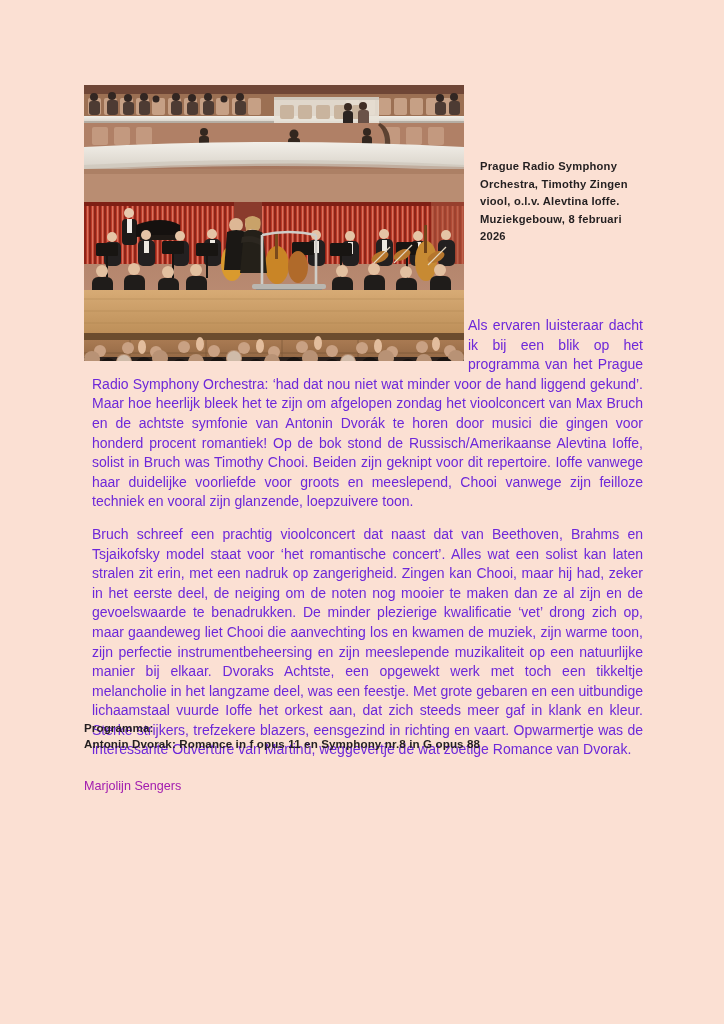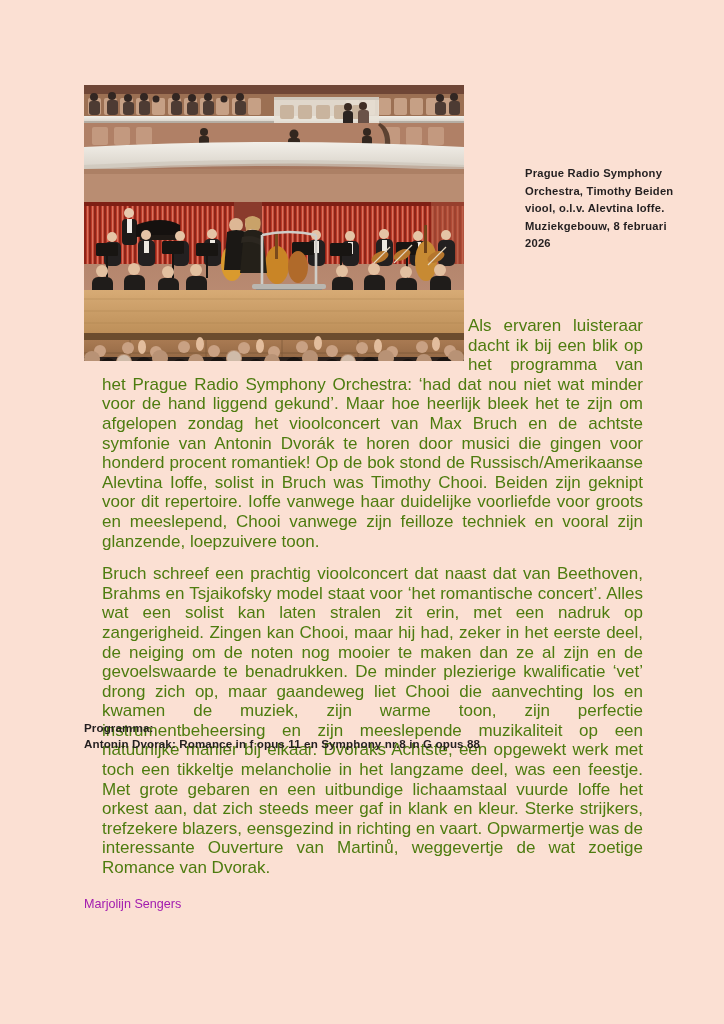--- a/index.html
+++ b/index.html
@@ -30,51 +30,50 @@
     height: 276px;
     overflow: hidden;
     background: #2a1a12;
   }
   .photo svg { display: block; width: 100%; height: 100%; }
 
   
   .caption {
     position: absolute;
     left: 480px;
-    top: 165px;
+    top: 158px;
     width: 165px;
     font-size: 11.2px;
     font-weight: bold;
     line-height: 17.6px;
     letter-spacing: 0.02em;
     color: #231f20;
-    margin-left: 45px;
   }
 
   
   .textcol {
     position: absolute;
     left: 84px;
     top: 316px;
     width: 559px;
   }
   
   .floatbox {
     float: left;
     width: 384px;
     height: 46px;
     shape-outside: content-box;
   }
   p.body {
-    margin: 0 0 13px 18px;
-    font-size: 17px;
+    margin: 0 0 13px 8px;
+    font-size: 14px;
     line-height: 19.6px;
     text-align: justify;
     text-justify: inter-word;
-    color: #4d7c0f;
+    color: #6d28d9;
   }
   p.body:last-child { margin-bottom: 0; }
   .signature {
     margin-top: 17px;
     font-size: 12.6px;
     line-height: 19.6px;
     color: #a21caf;
   }
 
   
@@ -454,21 +453,21 @@
         <circle cx="248" cy="283" r="9"></circle>
           <circle cx="286" cy="281" r="9"></circle>
         <circle cx="324" cy="283" r="9"></circle>
           <circle cx="360" cy="281" r="9"></circle>
       </g>
     </svg>
   </div>
 
   <div class="caption">
     <div>Prague Radio Symphony</div>
-    <div>Orchestra, Timothy Beiden</div>
+    <div>Orchestra, Timothy Zingen</div>
     <div>viool, o.l.v. Alevtina Ioffe.</div>
     <div>Muziekgebouw, 8 februari</div>
     <div>2026</div>
   </div>
 
   <div class="textcol">
     <div class="floatbox"></div>
     <p class="body">Als ervaren luisteraar dacht ik bij een blik op het programma van het Prague Radio Symphony Orchestra: ‘had dat nou niet wat minder voor de hand liggend gekund’. Maar hoe heerlijk bleek het te zijn om afgelopen zondag het vioolconcert van Max Bruch en de achtste symfonie van Antonin Dvorák te horen door musici die gingen voor honderd procent romantiek! Op de bok stond de Russisch/Amerikaanse Alevtina Ioffe, solist in Bruch was Timothy Chooi. Beiden zijn geknipt voor dit repertoire. Ioffe vanwege haar duidelijke voorliefde voor groots en meeslepend, Chooi vanwege zijn feilloze techniek en vooral zijn glanzende, loepzuivere toon.</p>
     <p class="body">Bruch schreef een prachtig vioolconcert dat naast dat van Beethoven, Brahms en Tsjaikofsky model staat voor ‘het romantische concert’. Alles wat een solist kan laten stralen zit erin, met een nadruk op zangerigheid. Zingen kan Chooi, maar hij had, zeker in het eerste deel, de neiging om de noten nog mooier te maken dan ze al zijn en de gevoelswaarde te benadrukken. De minder plezierige kwalificatie ‘vet’ drong zich op, maar gaandeweg liet Chooi die aanvechting los en kwamen de muziek, zijn warme toon, zijn perfectie instrumentbeheersing en zijn meeslepende muzikaliteit op een natuurlijke manier bij elkaar. Dvoraks Achtste, een opgewekt werk met toch een tikkeltje melancholie in het langzame deel, was een feestje. Met grote gebaren en een uitbundige lichaamstaal vuurde Ioffe het orkest aan, dat zich steeds meer gaf in klank en kleur. Sterke strijkers, trefzekere blazers, eensgezind in richting en vaart. Opwarmertje was de interessante Ouverture van Martinů, weggevertje de wat zoetige Romance van Dvorak.</p>
     <div class="signature">Marjolijn Sengers</div>

